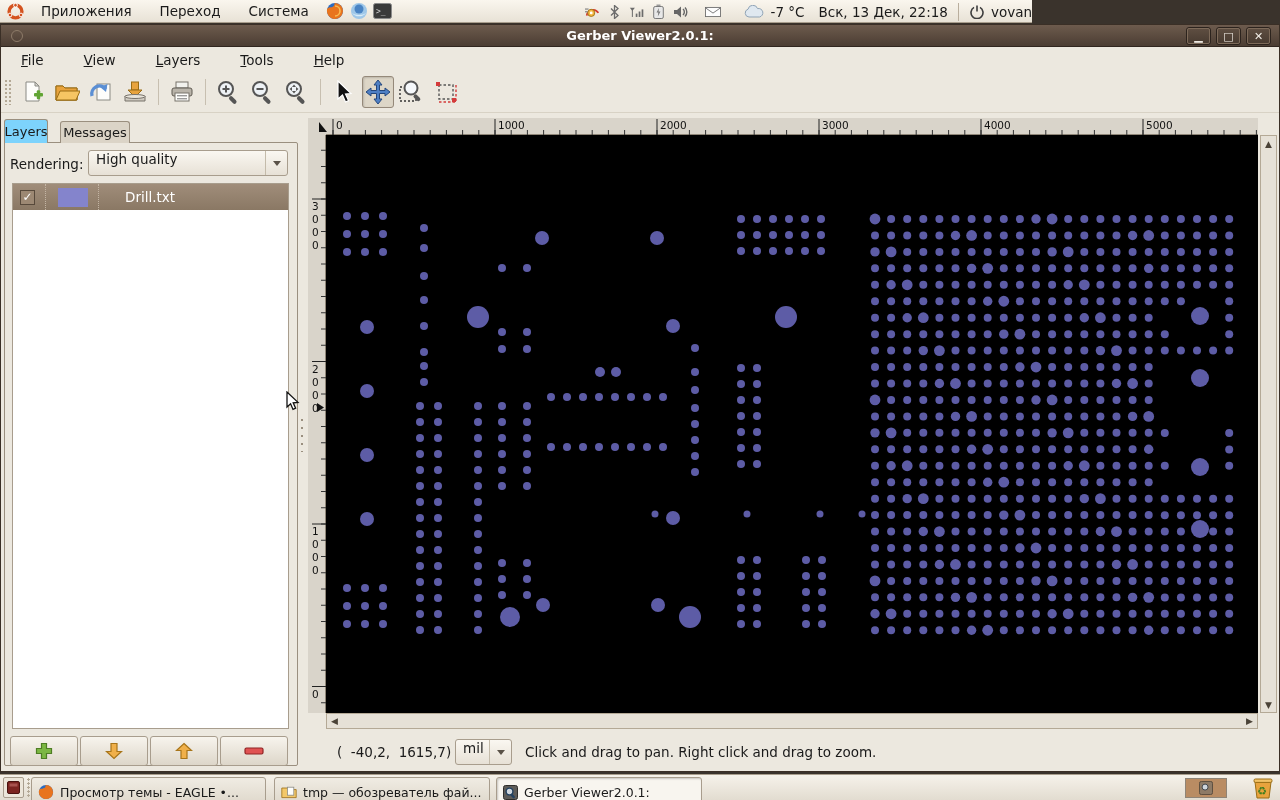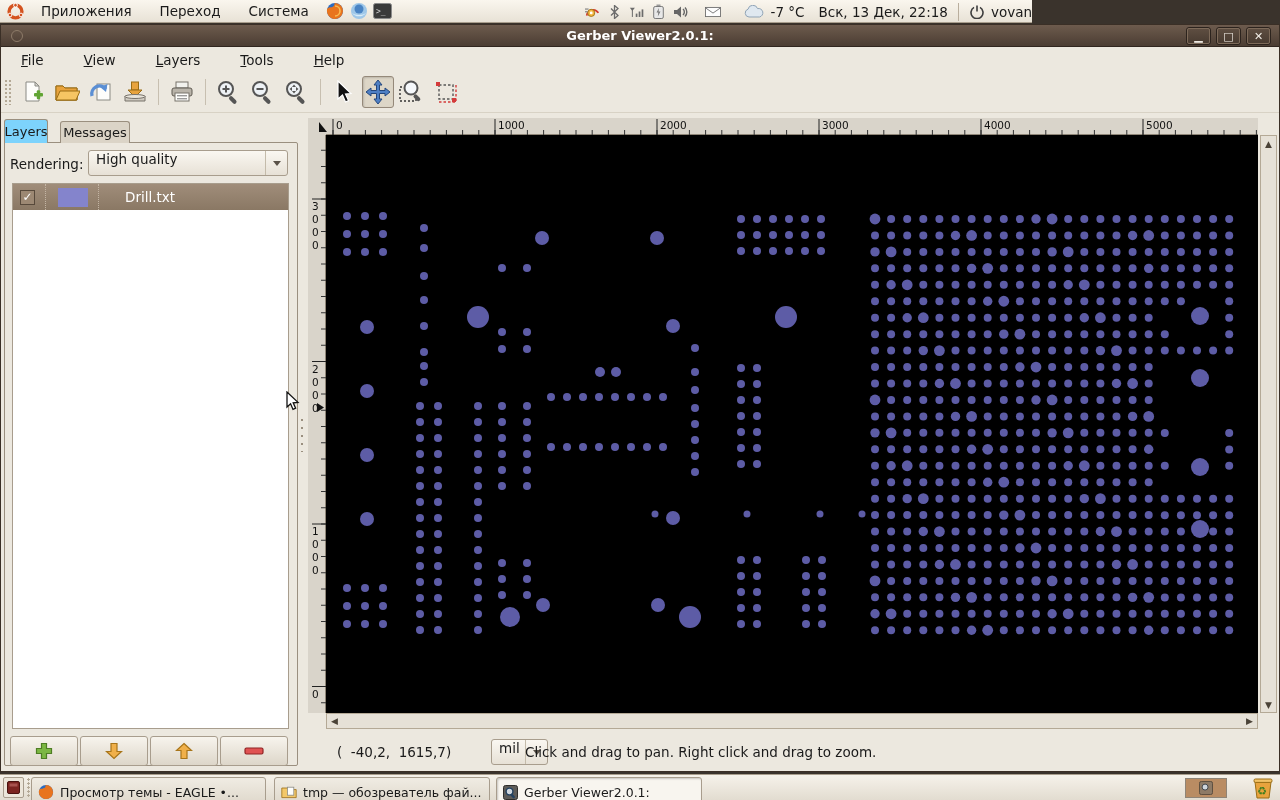--- a/index.html
+++ b/index.html
@@ -79,21 +79,21 @@
 
   
   .sb { background:#e6e1d7; border:1px solid #b4a996; }
   #vscroll { left:1260px; top:135px; width:17px; height:578px; }
   #hscroll { left:326px; top:713px; width:932px; height:16px; }
   .sb-arrow { position:absolute; color:#4a4237; font-size:9px; display:flex; align-items:center; justify-content:center; }
 
   
   #statusbar { left:312px; top:737px; width:968px; height:30px; display:flex; align-items:center; }
   #coords { white-space:pre; margin-left:25px; font-size:13.5px; }
-  #unit-combo { left:455px; top:739px; width:57px; height:26px; position:absolute;margin-left:36px; }
+  #unit-combo { left:455px; top:739px; width:57px; height:26px; position:absolute; }
   #status-hint { position:absolute; left:525px; font-size:13.5px; }
 
   
   #taskbar { left:0; top:774px; width:1280px; height:26px; background:linear-gradient(#f6f2ea,#e2dcd0); border-top:1px solid #a89d8c; }
   #showdesk { left:3px; top:777px; width:21px; height:21px; border:1px solid #a89d8d; border-radius:2px; background:#ece6da;
     display:flex; align-items:center; justify-content:center; }
   .task-handle { left:27px; top:778px; width:4px; height:19px; position:absolute;
     background:radial-gradient(circle at 1.5px 1.5px,#b4a996 1px,transparent 1.2px); background-size:4px 4px; }
   .task-btn { position:absolute; top:777px; height:30px; border:1px solid #a89d8d; border-radius:3px;
     background:linear-gradient(#f0ece3,#ddd6c9); display:flex; align-items:center; padding:0 6px; gap:6px; font-size:12.5px;

